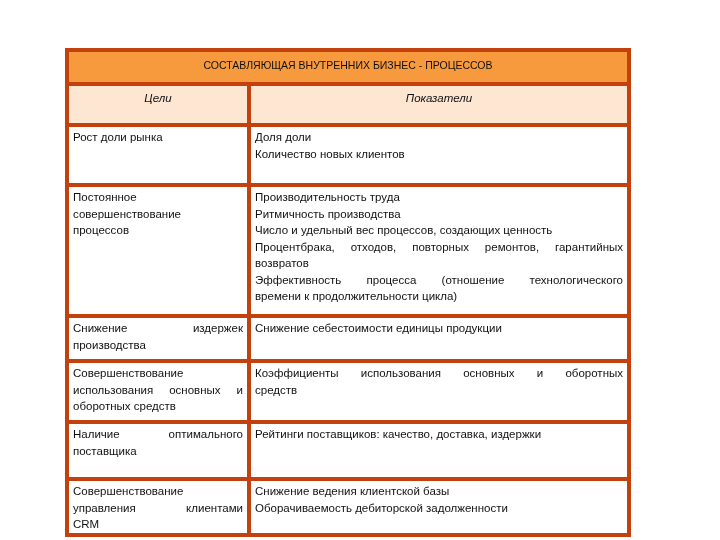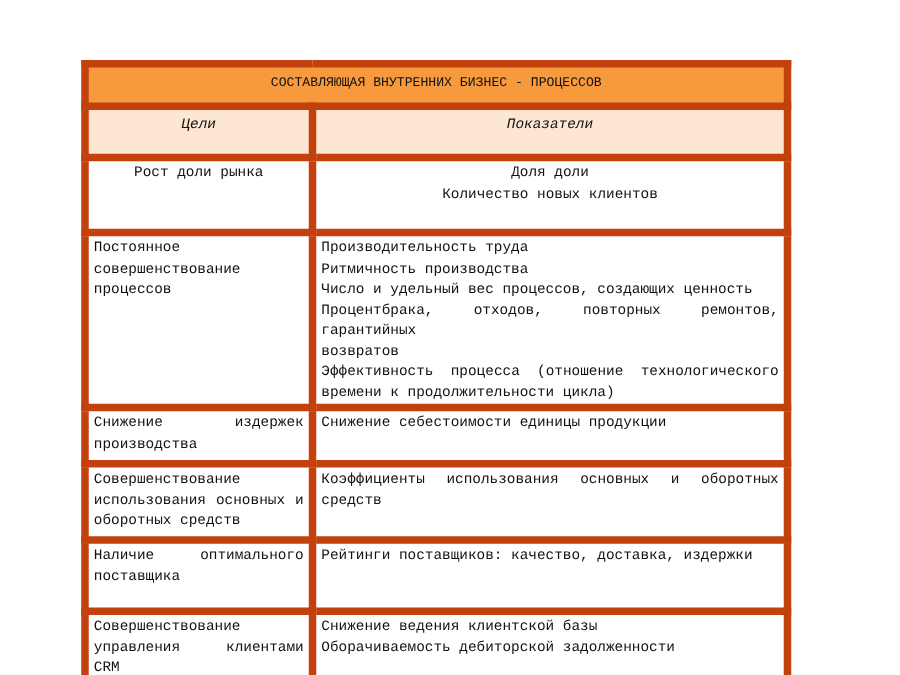--- a/index.html
+++ b/index.html
@@ -19,25 +19,24 @@
       position: absolute;
       left: 65px;
       top: 48px;
       width: 562px;
       border-collapse: collapse;
       table-layout: fixed;
       font-size: 11.5px;
       line-height: 16.5px;
     }
     .tbl td {
-      border: 6px solid #c2410c;
+      border: 4px solid #c2410c;
       vertical-align: top;
       padding: 2px 4px 0 4px;
       box-sizing: border-box;
-      font-family: Liberation Mono, monospace;
     }
     .tbl col.c1 { width: 182px; }
     .tbl col.c2 { width: 380px; }
     .title-cell {
       background: #f79a3e;
       text-align: center;
       font-size: 10.5px;
       height: 34px;
       padding-top: 5px !important;
       vertical-align: top;
@@ -63,21 +62,21 @@
     </colgroup>
   <tbody>
       <tr>
     <td colspan="2" class="title-cell">СОСТАВЛЯЮЩАЯ ВНУТРЕННИХ БИЗНЕС - ПРОЦЕССОВ</td>
   </tr>
   <tr>
     <td class="sub-cell">Цели</td>
     <td class="sub-cell">Показатели</td>
   </tr>
 
-  <tr style="height:60px;text-align:center;">
+  <tr style="height:60px;">
     <td>
       <span class="line">Рост доли рынка</span>
     </td>
     <td>
       <span class="line">Доля доли</span>
       <span class="line">Количество новых клиентов</span>
     </td>
   </tr>
 
   <tr style="height:131px;">

